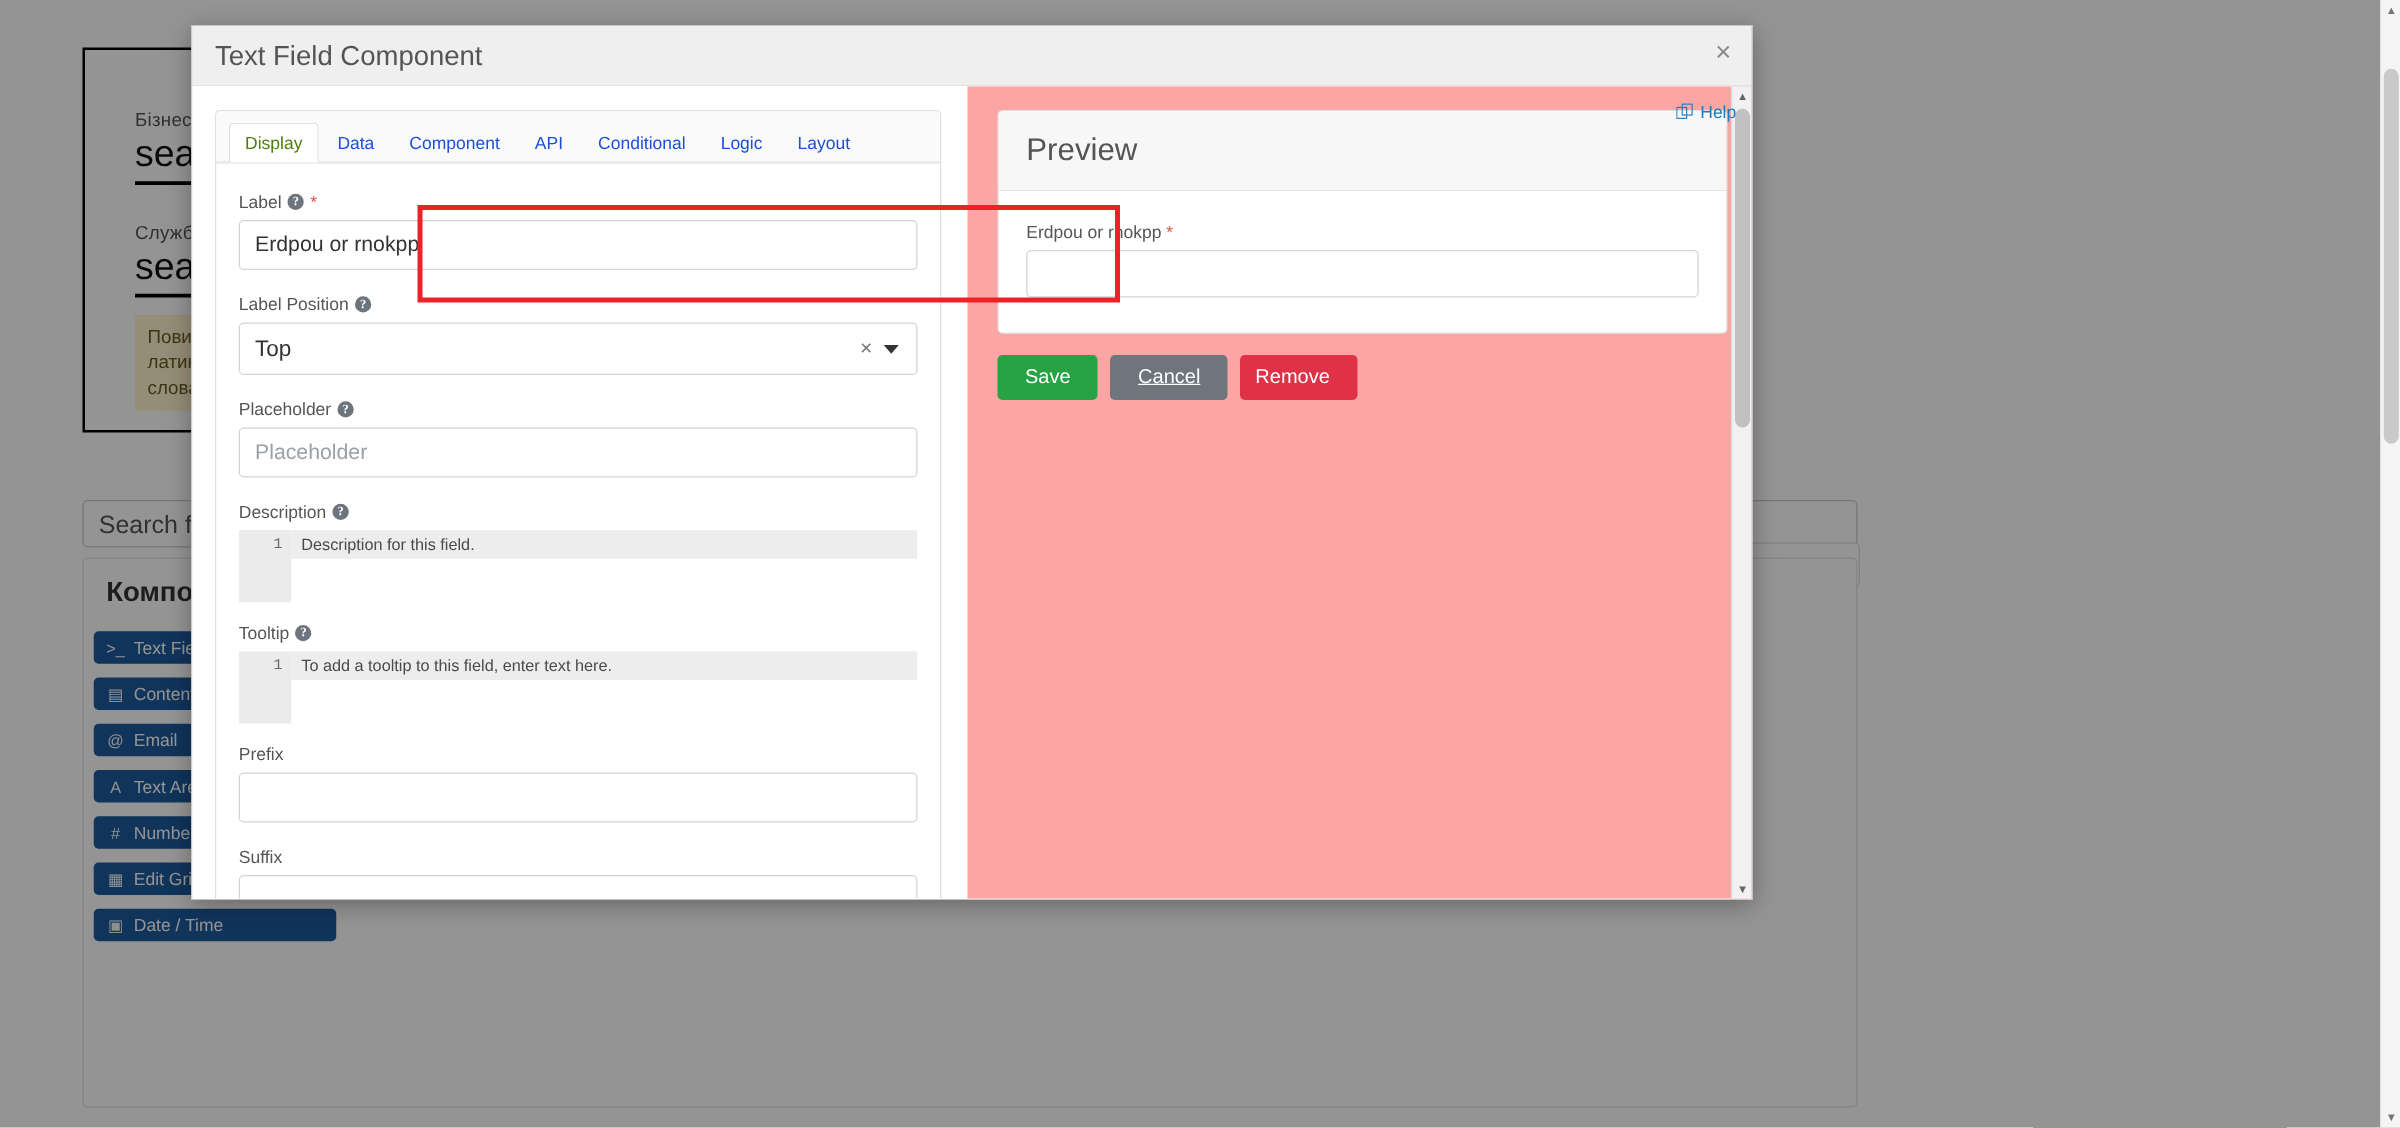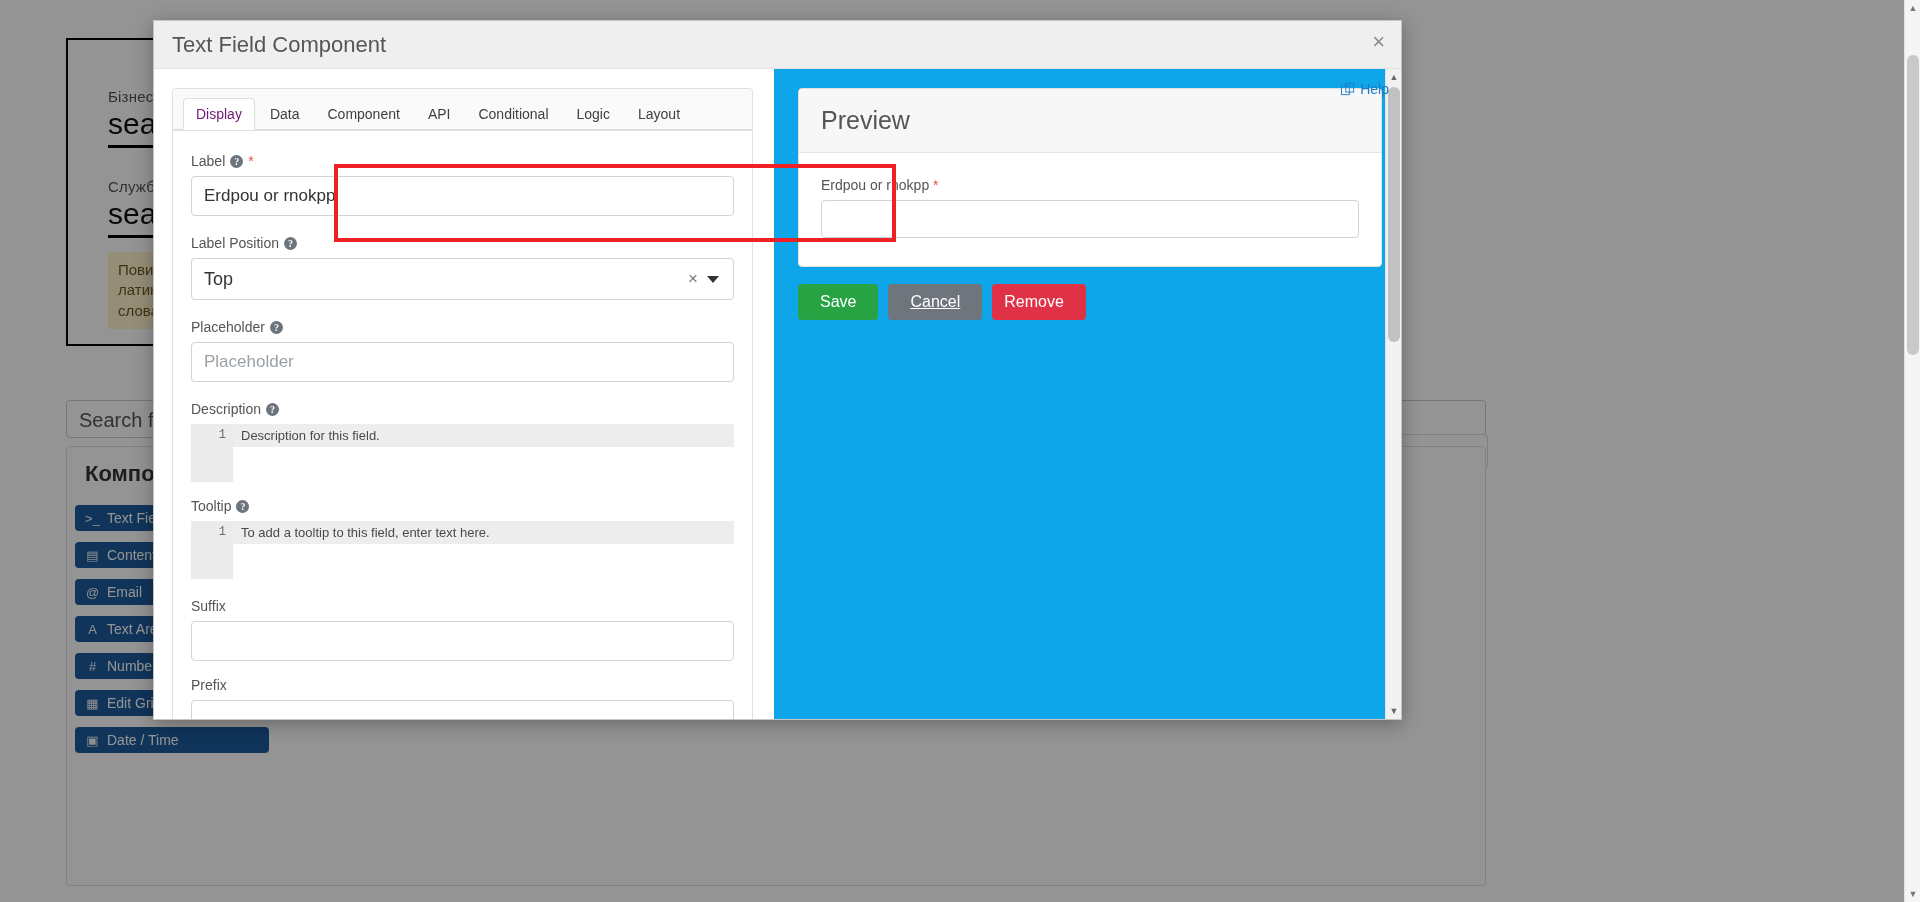--- a/index.html
+++ b/index.html
@@ -100,26 +100,26 @@
     border: 1px solid #e0e0e0; border-radius: 4px 4px 0 0;
     background: #fff; width: 581px;
   }
   .tabs-strip {
     display: flex; align-items: flex-end;
     background: #fafafa; border-bottom: 1px solid #ddd;
     padding: 8px 10px 0 10px; gap: 2px; height: 41px;
     border-radius: 4px 4px 0 0;
   }
   .tab {
-    font-size: 14px; color: #404040; padding: 8px 12px 8px;
+    font-size: 14px; color: #1d4ed8; padding: 8px 12px 8px;
     cursor: pointer; line-height: 1; border: 1px solid transparent;
     border-radius: 4px 4px 0 0; position: relative; top: 1px;
   }
   .tab.active {
-    background: #fff; color: #701a75;
+    background: #fff; color: #4d7c0f;
     border-color: #ddd #ddd #fff;
   }
 
   .settings-scroll {
     width: 581px;
     height: 592px;
     overflow: hidden;
     background: #fff;
     border-left: 1px solid #e0e0e0;
     border-right: 1px solid #e0e0e0;
@@ -175,21 +175,21 @@
   #label-highlight {
     position: absolute;
     left: 180px; top: 143px;
     width: 562px; height: 78px;
     border: 4px solid #ee2226;
     pointer-events: none; z-index: 6;
   }
 
   
   #preview-col {
-    flex: 1 1 auto; background: #0ea5e9;
+    flex: 1 1 auto; background: #fca5a5;
     padding: 19px 24px 0 24px; position: relative;
   }
   .preview-card {
     background: #fff; border: 1px solid #e0e0e0; border-radius: 4px;
     width: 584px;
   }
   .preview-head {
     background: #f7f7f7; border-bottom: 1px solid #e4e4e4;
     padding: 17px 22px; font-size: 25px; color: #555; border-radius: 4px 4px 0 0;
   }
@@ -381,30 +381,30 @@
             <span class="help-icon">?</span>
           </div>
           <div class="ace-editor">
             <div class="ace-gutter">1</div>
             <div class="ace-content">
               <div class="ace-line">To add a tooltip to this field, enter text here.</div>
             </div>
           </div>
         </div>
 
+        <div class="form-group" style="margin-top:16px;">
+          <div class="f-label">
+            <span>Prefix</span>
+          </div>
+          <input class="f-input" type="text" value="" style="">
+        </div>
+
         <div class="form-group">
           <div class="f-label">
             <span>Suffix</span>
-          </div>
-          <input class="f-input" type="text" value="" style="">
-        </div>
-
-        <div class="form-group" style="margin-top:16px;">
-          <div class="f-label">
-            <span>Prefix</span>
           </div>
           <input class="f-input" type="text" value="" style="">
         </div>
 
       </div>
     </div>
 
     <div id="preview-col">
       <div class="preview-card">
         <div class="preview-head">Preview</div>

